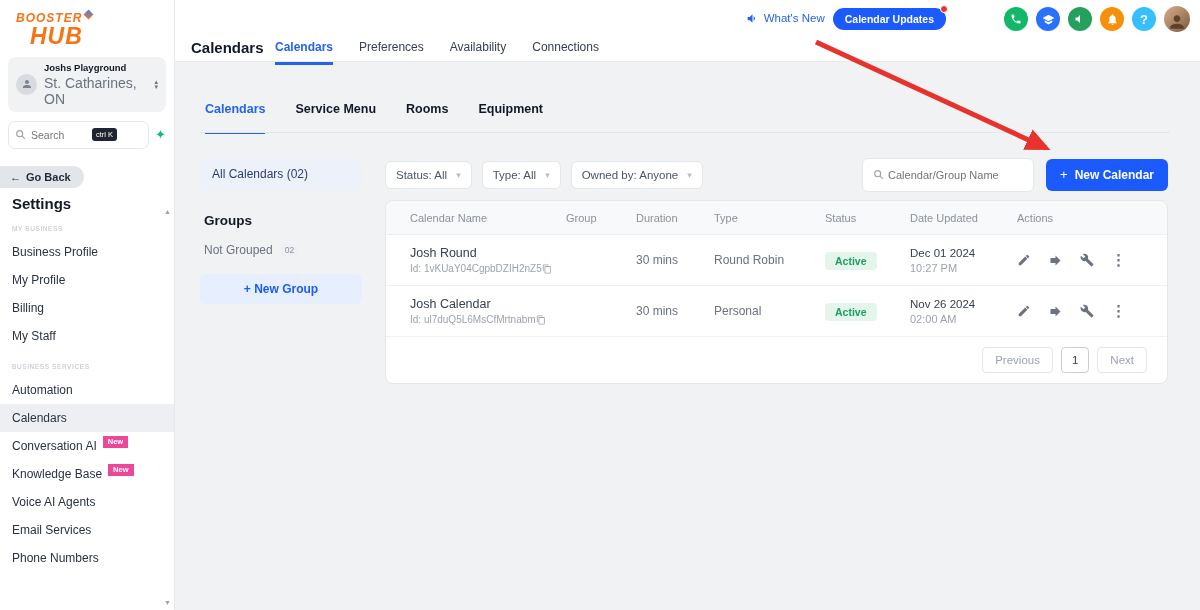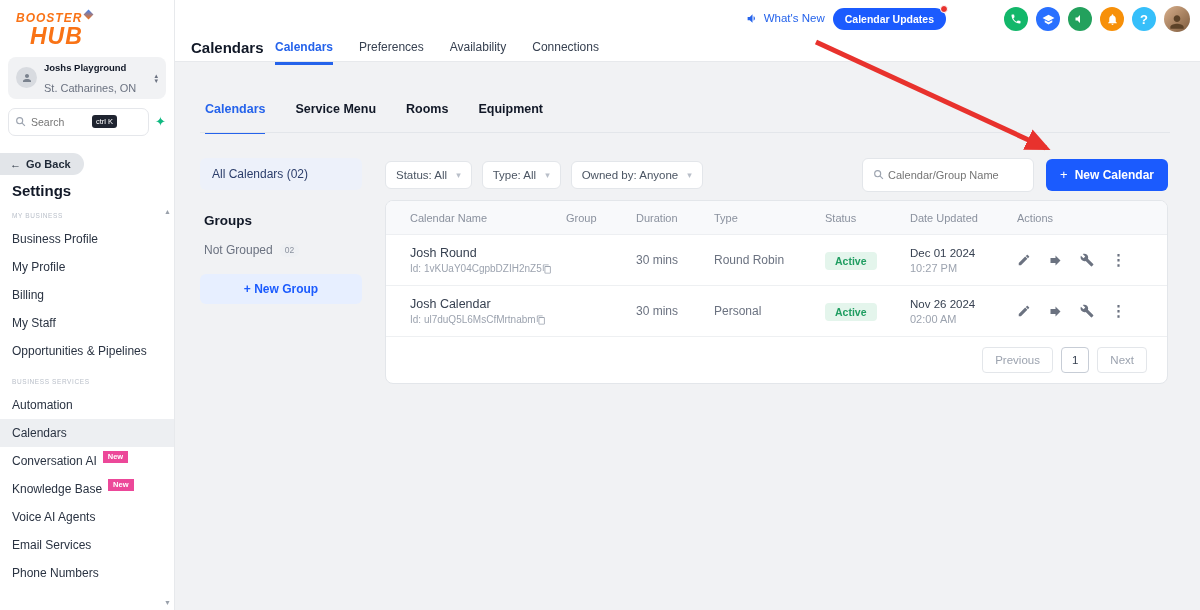--- a/index.html
+++ b/index.html
@@ -8,21 +8,21 @@
 
   
   .sidebar { position:absolute; left:0; top:0; width:175px; height:610px; background:#fff; border-right:1px solid #e7e9ec; z-index:2; }
   .logo { padding:8px 0 0 16px; font-style:italic; }
   .logo-line1 { color:#f97316; font-weight:800; font-size:12px; letter-spacing:1px; display:inline-block; }
   .logo-mark { display:inline-block; width:7px; height:7px; margin-left:3px; background:linear-gradient(135deg,#3b82f6,#f97316); transform:rotate(45deg); position:relative; top:-4px; }
   .logo-line2 { color:#f97316; font-weight:800; font-size:23px; letter-spacing:1px; line-height:.95; padding-left:14px; }
   .account-box { margin:9px 8px 0; background:#f1f2f4; border-radius:8px; padding:5px 8px; display:flex; align-items:center; gap:7px; cursor:pointer; }
   .account-avatar { width:21px; height:21px; border-radius:50%; background:#d8dbe0; display:flex; align-items:center; justify-content:center; flex:0 0 21px; }
   .account-name { font-size:9.5px; font-weight:700; color:#111827; }
-  .account-loc { font-size:11px; color:#6b7280; margin-top:9px; }
+  .account-loc { font-size:14px; color:#6b7280; margin-top:2px; }
   .account-chevrons { margin-left:auto; color:#6b7280; font-size:7px; line-height:.75; text-align:center; }
   .search-row { margin:9px 8px 0; display:flex; align-items:center; gap:6px; }
   .search-box { flex:1; display:flex; align-items:center; gap:5px; border:1px solid #e5e7eb; border-radius:7px; padding:4px 6px; background:#fff; }
   .search-box input { border:none; outline:none; width:56px; font-size:10.5px; color:#374151; background:transparent; font-family:inherit; }
   .kbd { background:#1f2430; color:#fff; font-size:7.5px; border-radius:3px; padding:2px 4px; white-space:nowrap; }
   .sparkle { color:#10b981; font-size:13px; cursor:pointer; }
   .goback { margin-top:17px; display:inline-flex; align-items:center; gap:5px; background:#e2e5e9; border-radius:0 14px 14px 0; padding:5px 13px 5px 10px; font-size:11px; font-weight:600; color:#1f2937; cursor:pointer; }
   .settings-title { margin:7px 0 0 12px; font-size:15px; font-weight:700; color:#111827; }
   .section-label { margin:13px 0 0 12px; font-size:6.5px; color:#b9bfc9; letter-spacing:.6px; }
   .nav { margin-top:6px; }
@@ -148,23 +148,20 @@
       </div>
     <div class="nav-item">
         <span>My Profile</span>
       </div>
     <div class="nav-item">
         <span>Billing</span>
       </div>
     <div class="nav-item">
         <span>My Staff</span>
       </div>
-    <div class="nav-item">
-        <span>Opportunities &amp; Pipelines</span>
-      </div>
   </nav>
 
   <div class="section-label">BUSINESS SERVICES</div>
   <nav class="nav">
     <div class="nav-item">
         <span>Automation</span>
       </div>
     <div class="nav-item active">
         <span>Calendars</span>
       </div>

